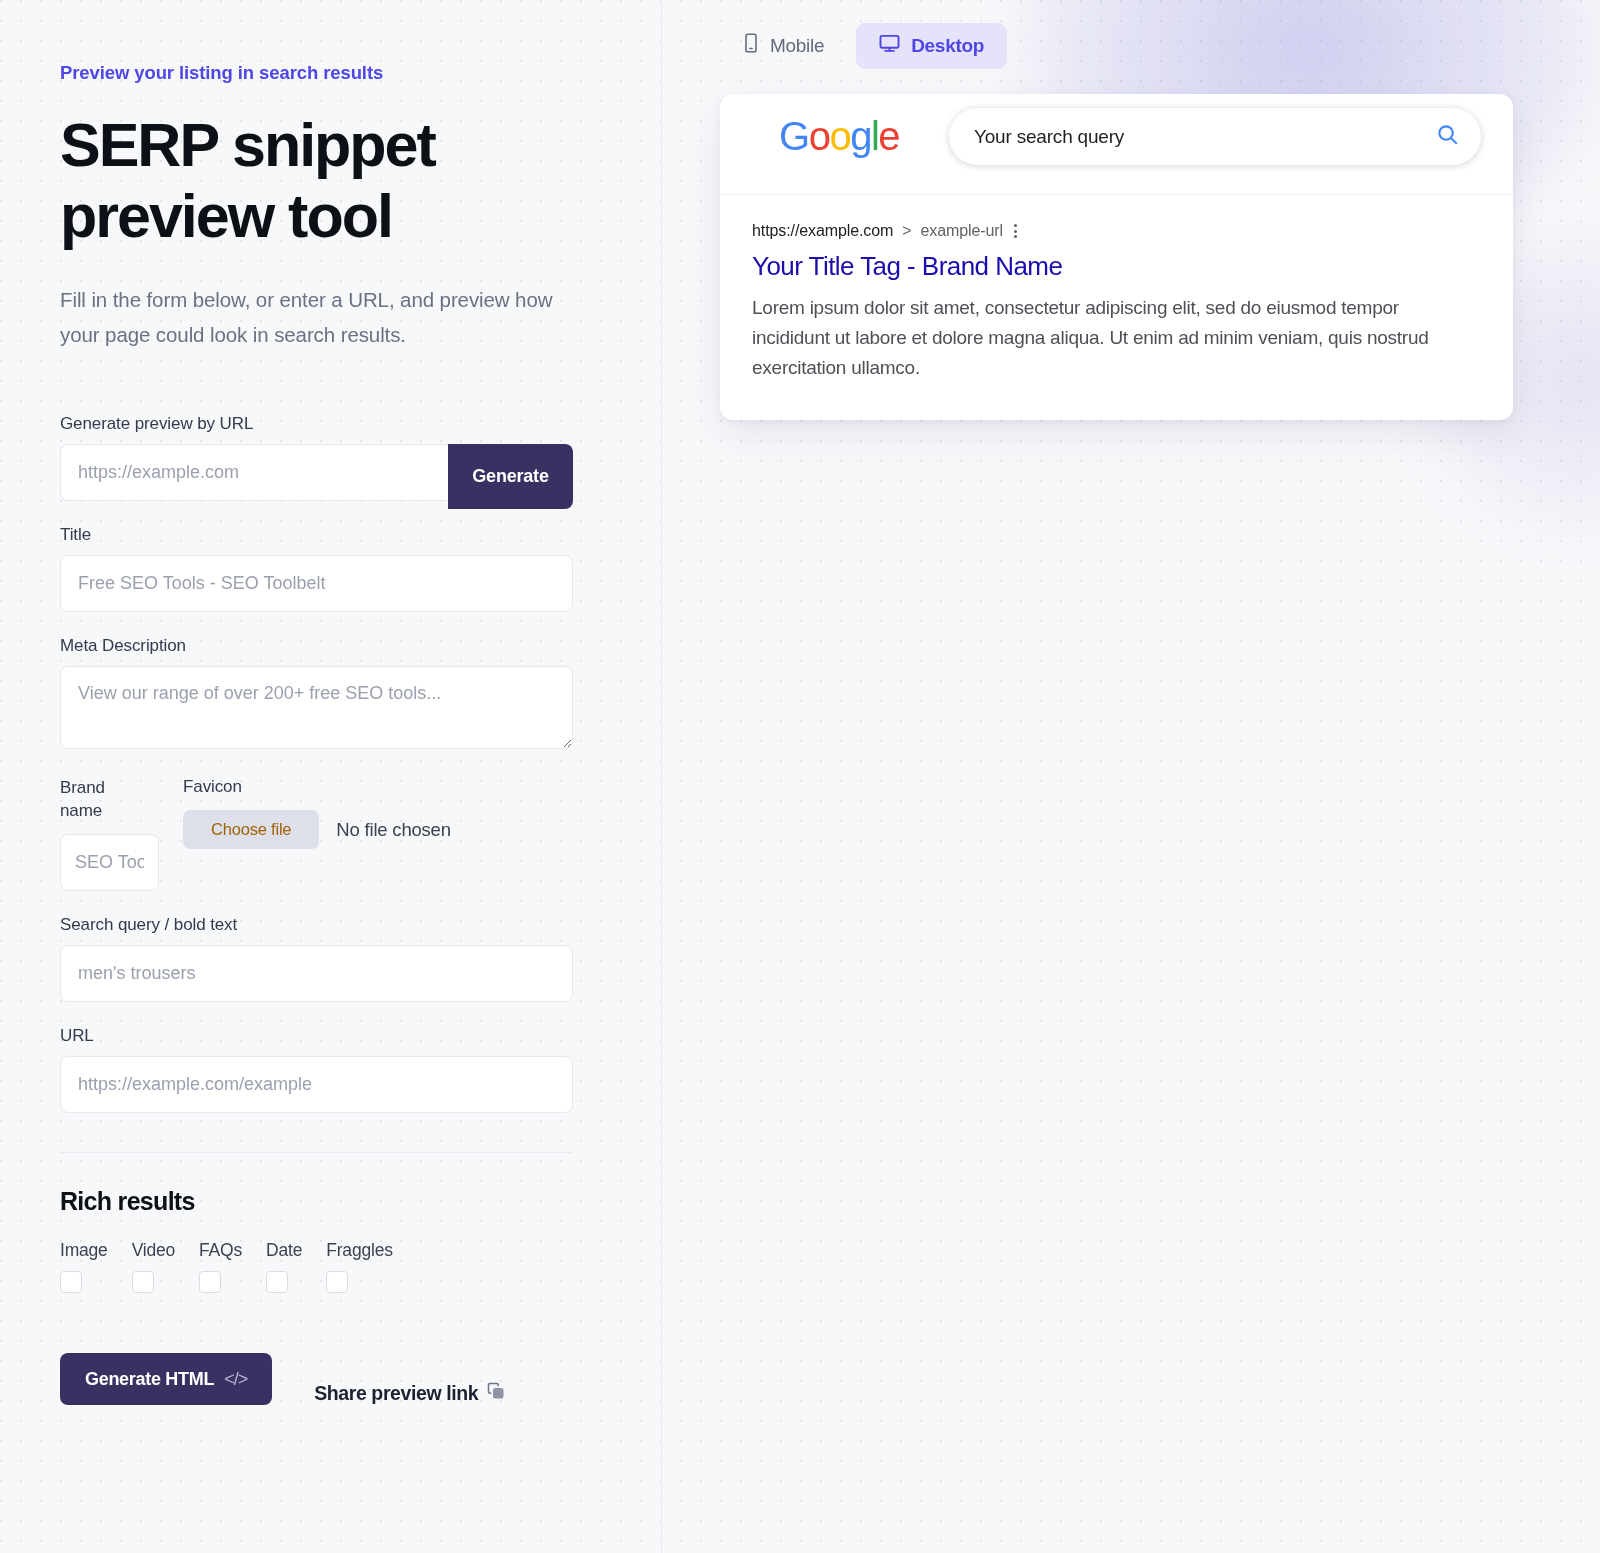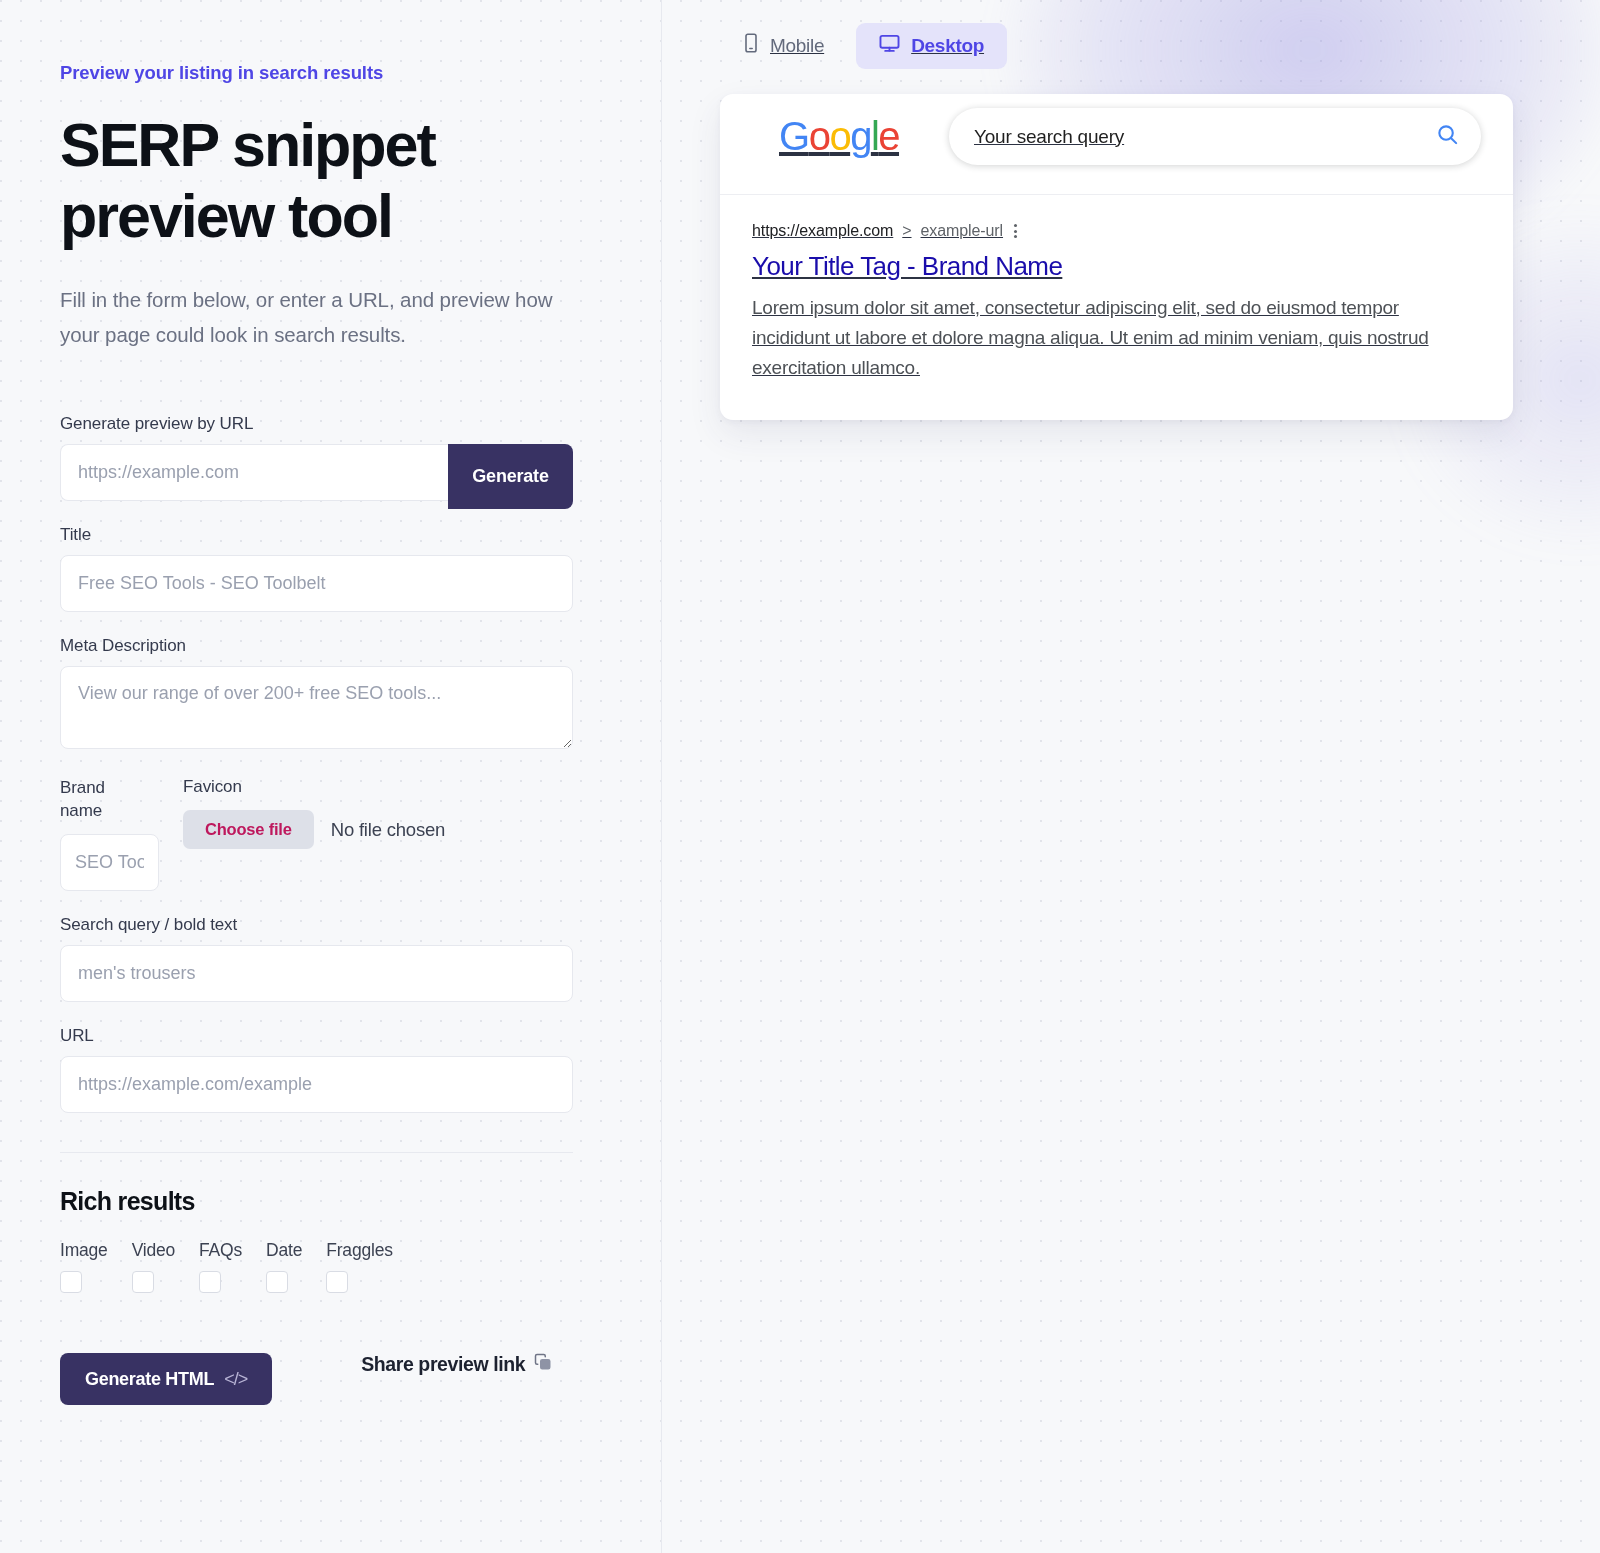--- a/index.html
+++ b/index.html
@@ -204,23 +204,23 @@
 
   .favicon-col { padding-top: 0; }
   .favicon-col .field-label { margin-bottom: 13px; }
   .file-row { display: flex; align-items: center; }
   .choose-file-btn {
     background: #dde0e8;
     border: none;
     border-radius: 7px;
     font-family: "Liberation Sans", sans-serif;
     font-size: 16.5px;
-    font-weight: bold;
-    color: #be185d;
-    padding: 10px 22px;
+    font-weight: normal;
+    color: #a16207;
+    padding: 10px 28px;
     cursor: pointer;
     letter-spacing: -0.2px;
   }
   .no-file {
     font-size: 18.5px;
     color: #3c4252;
     margin-left: 17px;
     letter-spacing: -0.2px;
   }
 
@@ -258,23 +258,22 @@
     border-radius: 4px;
     cursor: pointer;
     appearance: none;
     -webkit-appearance: none;
     margin: 0;
   }
 
   
   .actions {
     display: flex;
-    align-items: flex-start;
+    align-items: flex-end;
     margin-top: 60px;
-    gap: 47px;
   }
   .btn-html {
     display: inline-flex;
     align-items: center;
     gap: 10px;
     background: #383263;
     color: #ffffff;
     border: none;
     border-radius: 8px;
     padding: 0 25px;
@@ -302,21 +301,20 @@
     letter-spacing: -0.4px;
     cursor: pointer;
   }
 
   
   .right-col {
     position: relative;
     z-index: 1;
     flex: 1;
     padding: 22px 0 0 58px;
-    text-decoration: underline;
   }
 
   .device-tabs {
     display: flex;
     align-items: center;
     gap: 9px;
     margin-bottom: 25px;
   }
   .device-tab {
     display: inline-flex;

